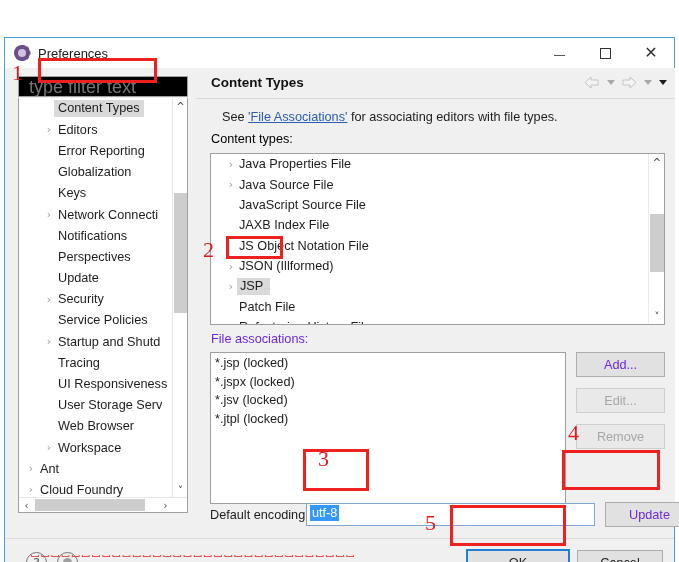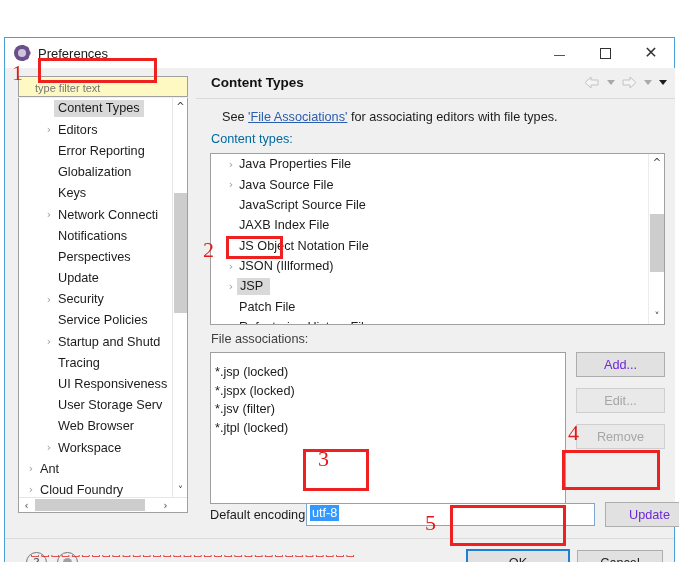--- a/index.html
+++ b/index.html
@@ -110,25 +110,25 @@
     border-right: 4.5px solid transparent;
     border-top: 5px solid #a9a9a9;
   }
   .caret-tri.dark { border-top-color: #1c1c1c; }
 
   
   .filter-box {
     position: absolute;
     left: 13px; top: 38px;
     width: 170px; height: 21px;
-    background: #fef9c3;
+    background: #000000;
     border: 1px solid #a0a0a0;
-    font-size: 11px;
+    font-size: 18px;
     color: #777;
-    padding: 2px 0 0 16px;
+    padding: 2px 0 0 10px;
     outline: none;
     font-family: "Liberation Sans", sans-serif;
   }
   .tree-panel {
     position: absolute;
     left: 13px; top: 60px;
     width: 170px; height: 415px;
     background: #ffffff;
     border: 1px solid #a0a0a0;
     border-top: none;
@@ -223,21 +223,21 @@
     white-space: nowrap;
   }
   .see-link {
     color: #2a5db0;
     text-decoration: underline;
   }
   .ctypes-label {
     position: absolute;
     left: 15px; top: 33px;
     font-size: 12.7px;
-    color: #0369a1;
+    color: #000000;
   }
   .ctypes-box {
     position: absolute;
     left: 14px; top: 54px;
     width: 455px; height: 172px;
     background: #ffffff;
     border: 1px solid #a0a0a0;
     overflow: hidden;
   }
   .ctypes-list {
@@ -273,29 +273,29 @@
     width: 16px; height: 170px;
     background: #ffffff;
     border-left: 1px solid #ececec;
   }
 
   
   .fa-label {
     position: absolute;
     left: 15px; top: 233px;
     font-size: 12.7px;
-    color: #404040;
+    color: #6d28d9;
   }
   .fa-box {
     position: absolute;
     left: 14px; top: 253px;
     width: 356px; height: 152px;
     background: #ffffff;
     border: 1px solid #a0a0a0;
-    padding: 12px 0 0 4px;
+    padding: 3px 0 0 4px;
     overflow: hidden;
   }
   .fa-row {
     height: 18.5px;
     font-size: 12.7px;
     color: #1c1c1c;
     white-space: nowrap;
   }
   .fa-buttons {
     position: absolute;
@@ -627,21 +627,21 @@
           <div class="sb-arrow" style="width:16px">^</div>
           <div class="sb-thumb" style="top:60px; height:58px; width:14px;"></div>
           <div class="sb-arrow" style="width:16px; position:absolute; bottom:0;">˅</div>
         </div>
       </div>
 
       <div class="fa-label">File associations:</div>
       <div class="fa-box" id="fa-list">
           <div class="fa-row">*.jsp (locked)</div>
           <div class="fa-row">*.jspx (locked)</div>
-          <div class="fa-row">*.jsv (filter)</div>
+          <div class="fa-row">*.jsv (locked)</div>
           <div class="fa-row">*.jtpl (locked)</div>
         </div>
 
       <div class="fa-buttons">
         <div class="btn">Add...</div>
         <div class="btn disabled">Edit...</div>
         <div class="btn disabled">Remove</div>
       </div>
     </div>
 

